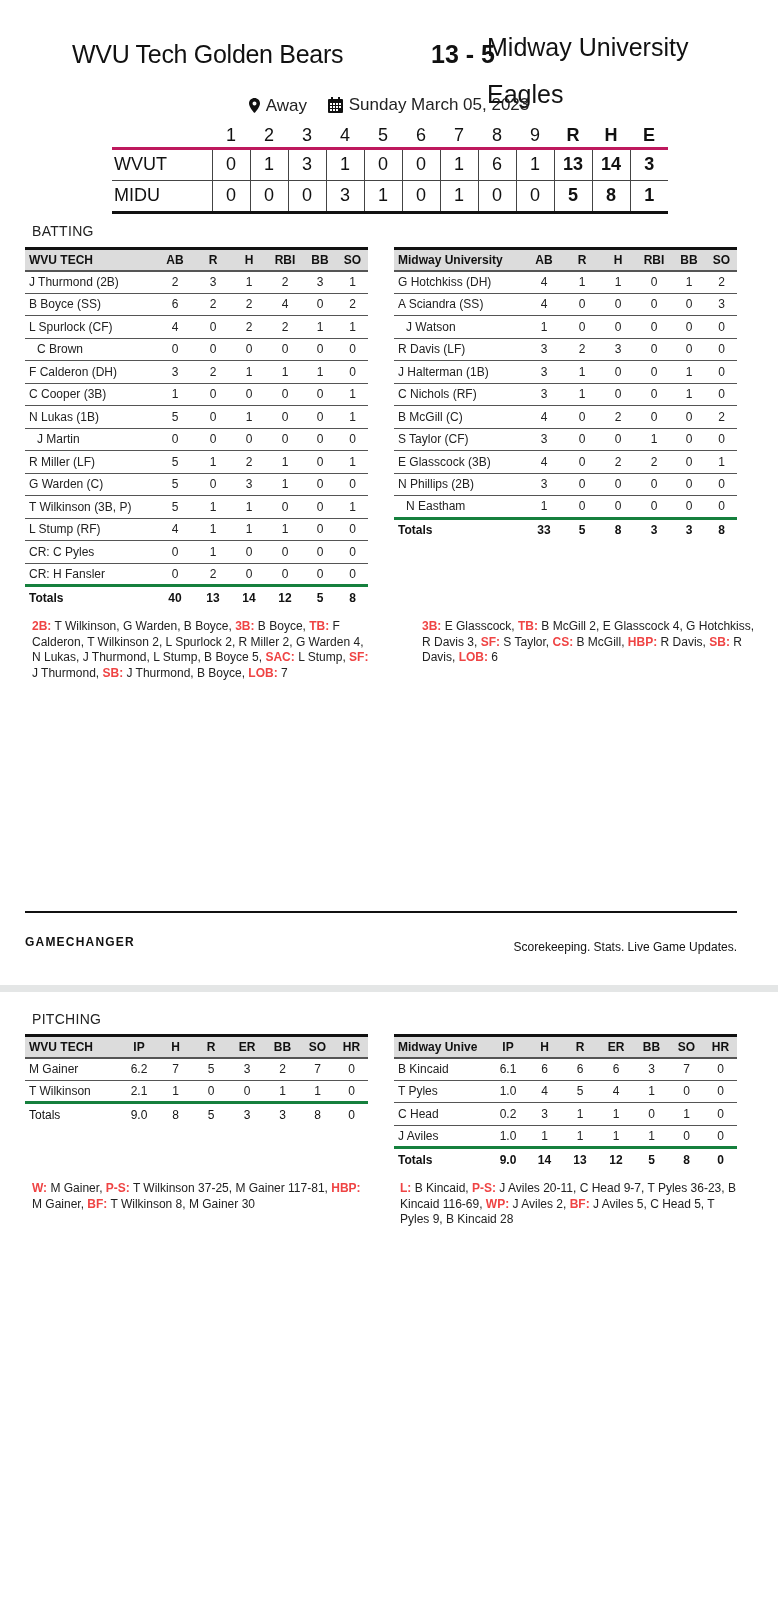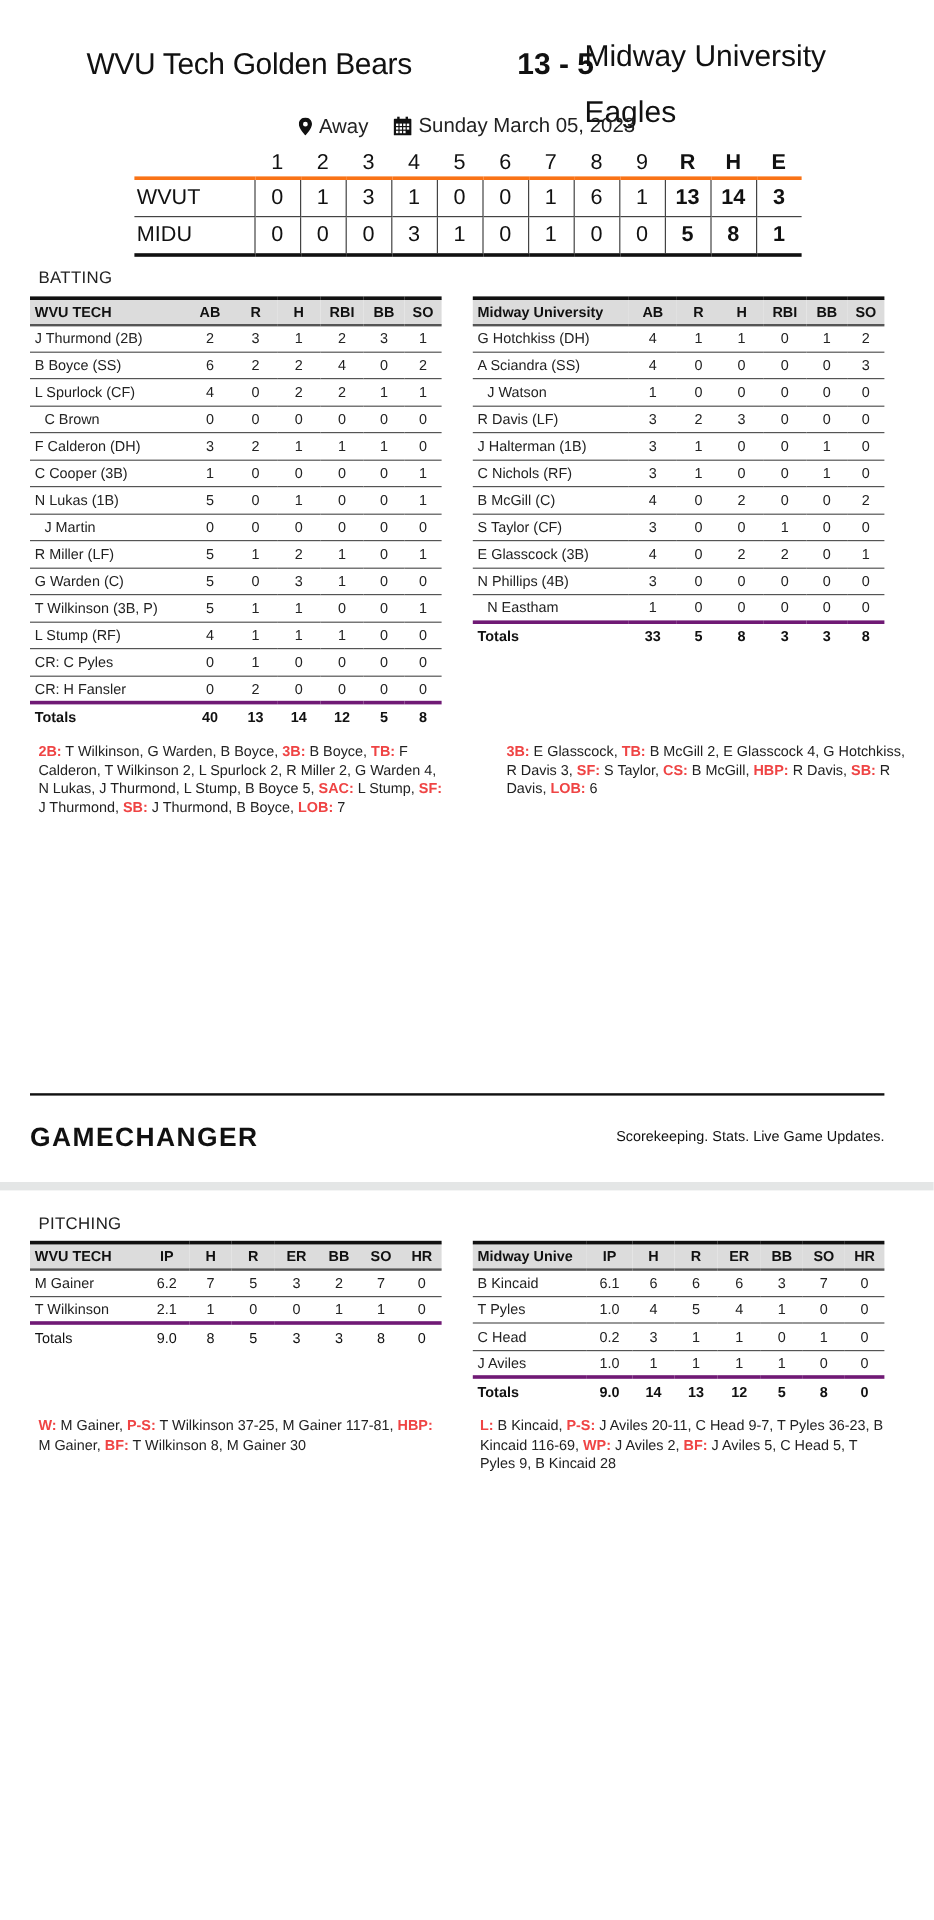--- a/index.html
+++ b/index.html
@@ -14,39 +14,39 @@
   .meta { position: absolute; top: 95px; left: 0; width: 778px; text-align: center; font-size: 17px; color: #222; }
   .meta .item { display: inline-flex; align-items: center; margin: 0 8px; }
   .meta svg { margin-right: 6px; }
 
   .linescore { position: absolute; top: 124px; left: 112px; border-collapse: collapse; font-size: 18px; }
   .linescore th { font-weight: normal; height: 24px; width: 38px; text-align: center; padding: 0; }
   .linescore th.bold { font-weight: bold; }
   .linescore td { height: 32px; width: 38px; text-align: center; border-left: 1px solid #444; padding: 0; }
   .linescore td.team { width: 100px; text-align: left; padding-left: 2px; border-left: none; }
   .linescore td.bold { font-weight: bold; }
-  .linescore tbody tr:first-child td { border-top: 3px solid #f97316; border-bottom: 1px solid #444; }
+  .linescore tbody tr:first-child td { border-top: 3px solid #be185d; border-bottom: 1px solid #444; }
   .linescore tbody tr:last-child td { border-bottom: 3px solid #111; }
 
   .section-title { position: absolute; left: 32px; font-size: 14px; color: #222; letter-spacing: 0.3px; }
 
   table.box { border-collapse: collapse; font-size: 12px; position: absolute; }
   table.box thead th { background: #dcdcdc; font-weight: bold; height: 22px; border-top: 3px solid #111; border-bottom: 2px solid #555; text-align: center; padding: 0; }
   table.box thead th.name { text-align: left; padding-left: 4px; margin-left: 10px; }
   table.box td { height: 22.5px; text-align: center; border-bottom: 1px solid #555; padding: 0; color: #222; }
   table.box td.name { text-align: left; padding-left: 4px; white-space: nowrap; overflow: hidden; }
   table.box td.name.sub { padding-left: 12px; }
-  table.box tr.totals td { font-weight: bold; border-bottom: none; border-top: 3px solid #701a75; color: #111; }
+  table.box tr.totals td { font-weight: bold; border-bottom: none; border-top: 3px solid #15803d; color: #111; }
   table.box tr.totals.plain td { font-weight: normal; }
 
   .notes { position: absolute; font-size: 12px; line-height: 15.5px; color: #222; }
   .notes b { color: #ef4444; }
 
   .footer-rule { position: absolute; left: 25px; top: 911px; width: 712px; height: 2px; background: #111; }
-  .brand { position: absolute; left: 25px; top: 935px; font-size: 22px; font-weight: bold; letter-spacing: 1.2px; color: #111; }
+  .brand { position: absolute; left: 25px; top: 935px; font-size: 12px; font-weight: bold; letter-spacing: 1.2px; color: #111; }
   .tagline { position: absolute; right: 41px; top: 940px; font-size: 12px; color: #111; }
   .gray-band { position: absolute; left: 0; top: 985px; width: 778px; height: 7px; background: #e4e6e6; }
 </style>
 </head>
 <body>
 
 <div class="header">
   <div class="team-home">WVU Tech Golden Bears</div>
   <div class="score">13 - 5</div>
   <div class="team-away">Midway University Eagles</div>
@@ -392,21 +392,21 @@
       <tr>
         <td class="name">E Glasscock (3B)</td>
         <td>4</td>
         <td>0</td>
         <td>2</td>
         <td>2</td>
         <td>0</td>
         <td>1</td>
       </tr>
       <tr>
-        <td class="name">N Phillips (4B)</td>
+        <td class="name">N Phillips (2B)</td>
         <td>3</td>
         <td>0</td>
         <td>0</td>
         <td>0</td>
         <td>0</td>
         <td>0</td>
       </tr>
       <tr>
         <td class="name sub">N Eastham</td>
         <td>1</td>

